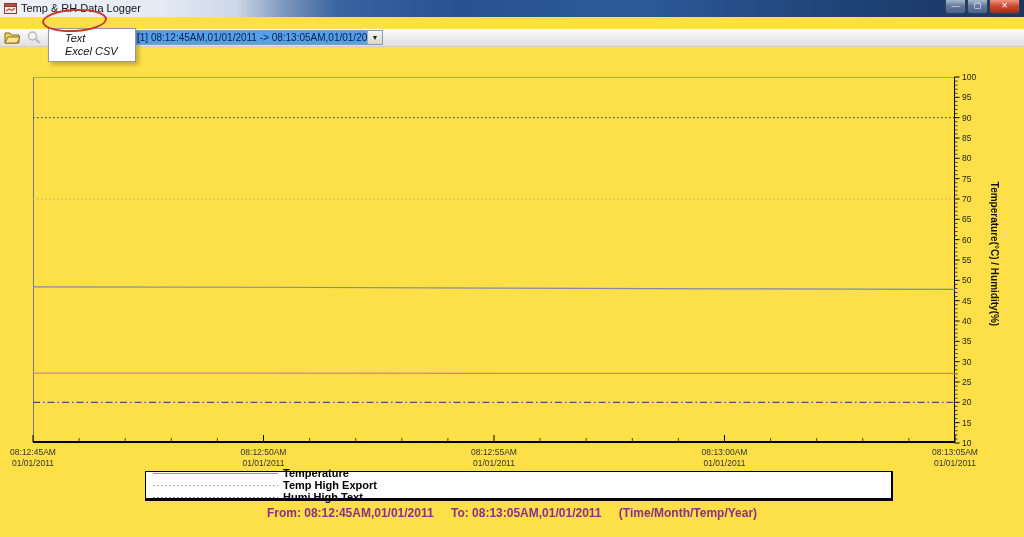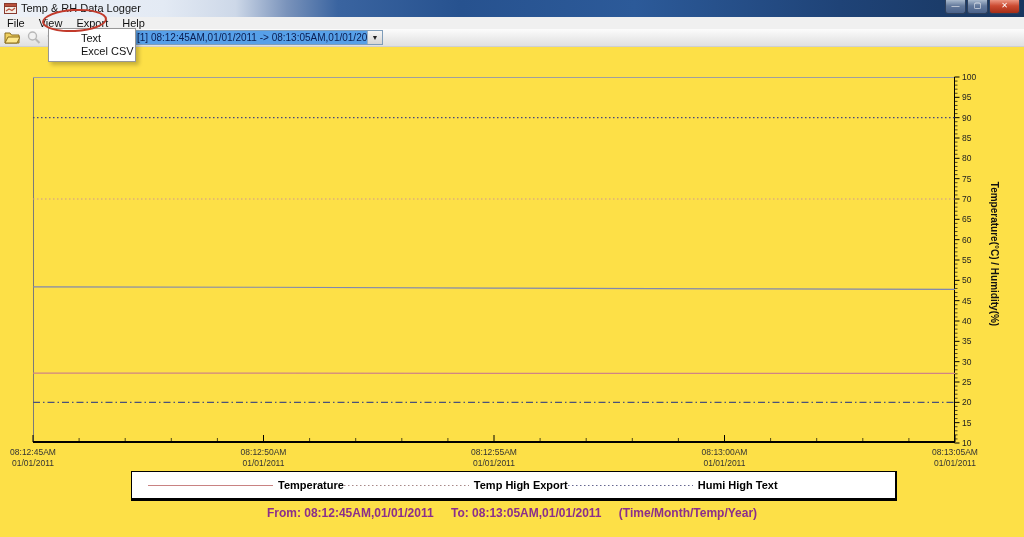--- a/index.html
+++ b/index.html
@@ -28,33 +28,33 @@
   .combo { position:absolute; left:133px; top:1px; width:248px; height:13px; background:#fff;
     border:1px solid #7f9db9; display:flex; }
   .combo-text { flex:1; background:#57a0e8; color:#0a1c50; font-size:10px; line-height:13px;
     padding:0 3px; white-space:nowrap; overflow:hidden; }
   .combo-arrow { width:14px; background:linear-gradient(#f6f6f6,#d6d6d6); border-left:1px solid #9ab0c4;
     font-size:7px; line-height:13px; text-align:center; color:#222; }
 
   
   .export-menu { position:absolute; left:48px; top:28px; width:86px; background:#fff;
     border:1px solid #979797; box-shadow:3px 3px 4px rgba(0,0,0,.22); z-index:10; padding:3px 0; }
-  .popup-item { height:13px; line-height:13px; padding-left:32px; font-size:11px; color:#111; white-space:nowrap; }
+  .popup-item { height:13px; line-height:13px; padding-left:16px; font-size:11px; color:#111; white-space:nowrap;font-style:italic; }
 
   
   .red-ellipse { position:absolute; left:42px; top:9px; width:61px; height:19px;
     border:2px solid #c23a2b; border-radius:50%; transform:rotate(-3deg); z-index:11; pointer-events:none; }
 
   
   .chart-svg { position:absolute; left:33px; top:77px; overflow:visible; }
 
   
-  .legend-box { position:absolute; left:131px; top:471px; width:731px; height:24px; background:#fff;
+  .legend-box { position:absolute; left:145px; top:471px; width:731px; height:24px; background:#fff;
     border:1px solid #000; border-right-width:2px; border-bottom-width:3px;
-    display:grid; grid-template-columns:1fr 1fr 1fr 1fr; align-content:center; padding:1px 16px; }
+    display:grid; grid-template-columns:1fr; align-content:center; padding:1px 7px; }
   .leg-entry { display:flex; align-items:center; height:12px; }
   .leg-entry svg { display:block; }
   .leg-label { margin-left:5px; font-size:11px; font-weight:bold; color:#000; white-space:nowrap; }
 
   
   .footer { position:absolute; left:0; top:506px; width:1024px; text-align:center;
     font-size:12px; font-weight:bold; white-space:nowrap; }
   .footer span { margin:0 7px; }
 </style>
 </head>
@@ -69,26 +69,20 @@
       <polyline points="2,9 5,7 8,8.5 11,6" fill="none" stroke="#b9503c" stroke-width="1.2"></polyline>
     </svg>
     <span class="title-text">Temp &amp; RH Data Logger</span>
     <div class="win-controls">
       <div class="win-btn">—</div>
       <div class="win-btn">▢</div>
       <div class="win-btn close">✕</div>
     </div>
   </div>
 
-  <div class="menubar">
-    <span class="menu-item">File</span>
-    <span class="menu-item">View</span>
-    <span class="menu-item">Export</span>
-    <span class="menu-item">Help</span>
-  </div>
 
   <div class="toolbar">
     <svg class="tb-icon" style="left:4px" viewBox="0 0 16 15">
       <path d="M1 3 h5 l1.5 2 H15 v8 H1 z" fill="#f0d060" stroke="#8a6d1d"></path>
       <path d="M1 13 L4 7 h12 l-3 6 z" fill="#ffe98e" stroke="#8a6d1d"></path>
     </svg>
     <svg class="tb-icon" style="left:26px" viewBox="0 0 16 15">
       <circle cx="6.5" cy="6" r="4" fill="#f2f2f2" stroke="#b8b8b8" stroke-width="1.4"></circle>
       <line x1="9.5" y1="9" x2="13.5" y2="13" stroke="#b8b8b8" stroke-width="2"></line>
     </svg>

